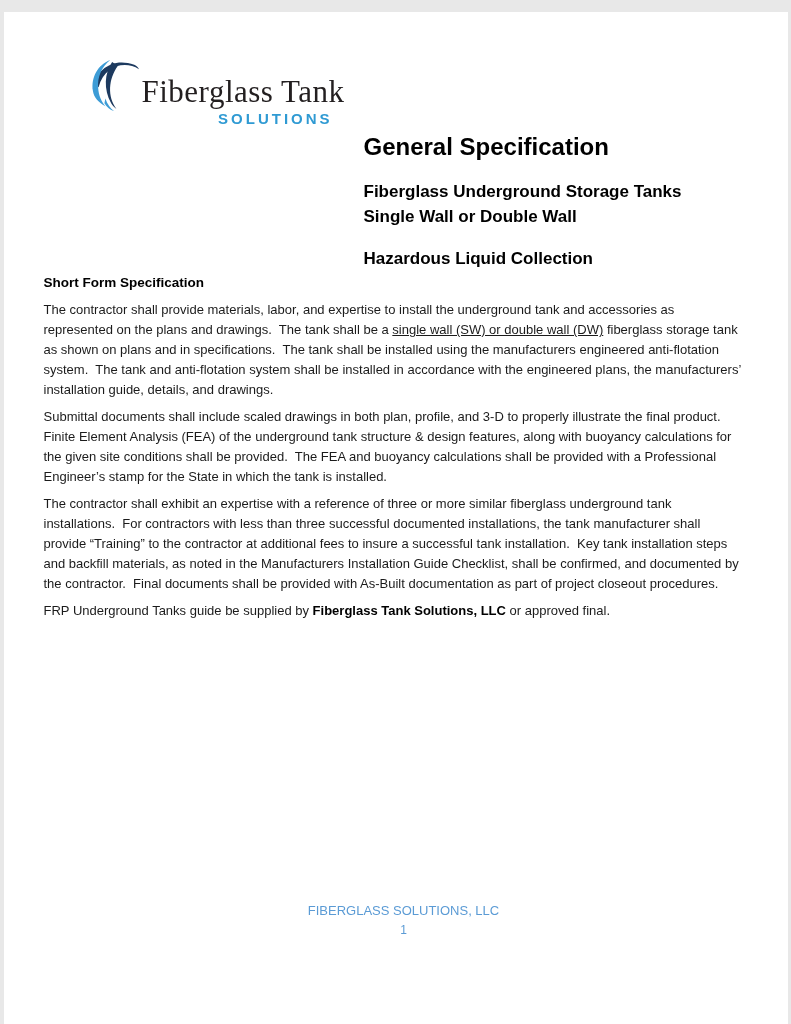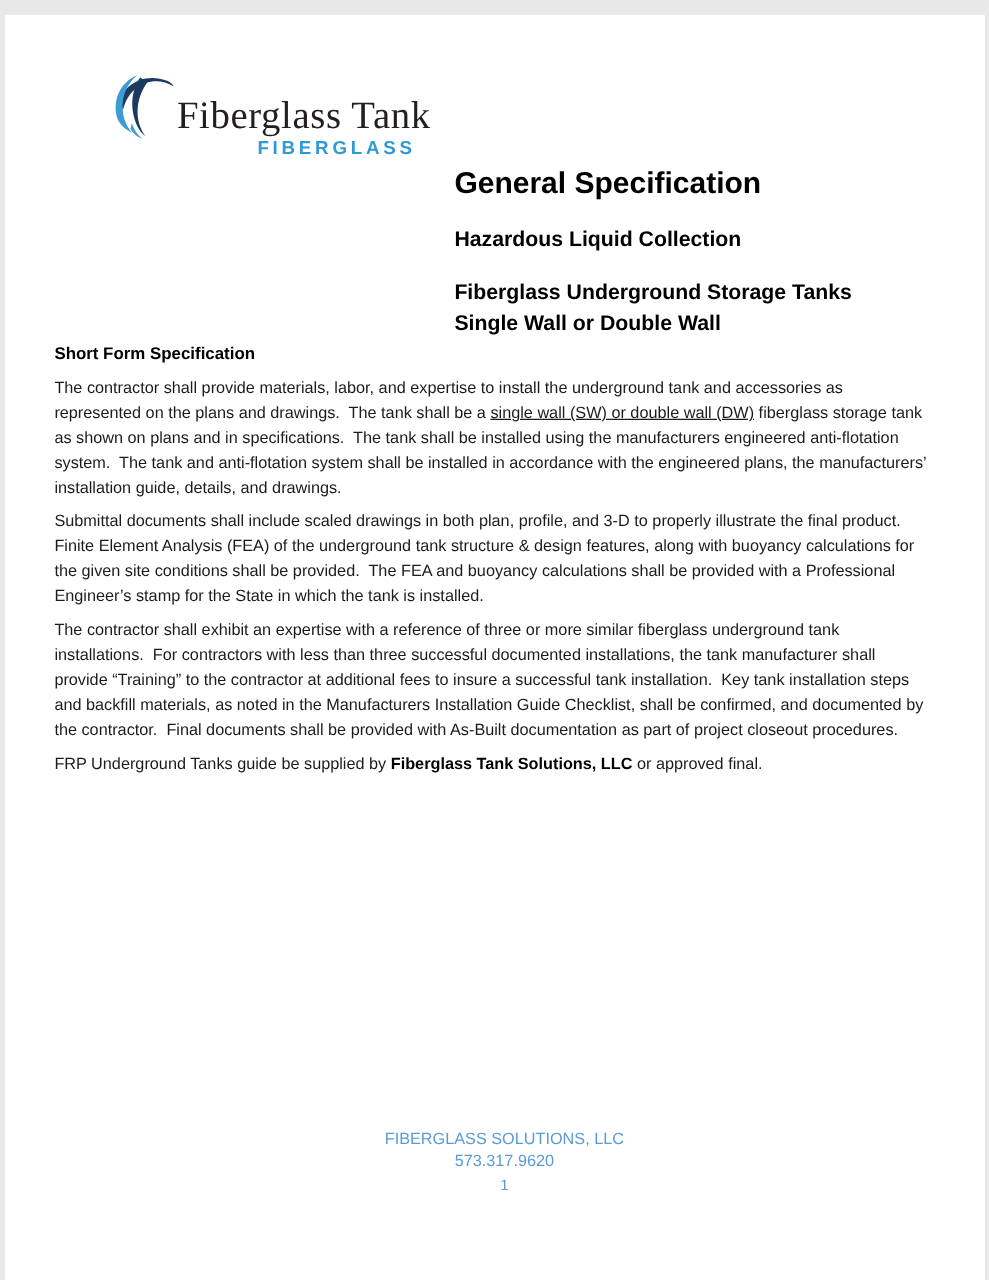--- a/index.html
+++ b/index.html
@@ -128,37 +128,36 @@
       <path fill="#1d3a5f" d="M3,34 C6,13 25,1 46,9 C48,10 50,11.5 51,13.5 C36,4 15,10 9,32 Z"></path>
 
       <path fill="#3d9cd6" d="M3,36 C1,22 8,9 21,4 C12,11 7.5,22 8.5,33 C9,41 12,47 16,52 C8.5,48 4,43 3,36 Z"></path>
 
       <path fill="#1d3a5f" d="M23,6 C15,18 14,34 22,49 C23.5,51.5 25.5,53.5 27.5,55 C18,42 19,24 29,10 Z"></path>
 
       <path fill="#3d9cd6" d="M16,44 C18,50 21,54 25,57 C21,56 17.5,53 15,49 Z"></path>
     </svg>
     <div class="logo-text">
       <div class="logo-wordmark">Fiberglass Tank</div>
-      <div class="logo-tagline">FIBERGLASS</div>
+      <div class="logo-tagline">SOLUTIONS</div>
     </div>
   </div>
 
   <div class="title-block">
     <h1>General Specification</h1>
+    <h2><span>Fiberglass Underground Storage Tanks</span><br><span>Single Wall or Double Wall</span></h2>
     <h2>Hazardous Liquid Collection</h2>
-    <h2><span>Fiberglass Underground Storage Tanks</span><br><span>Single Wall or Double Wall</span></h2>
   </div>
 
   <div class="content">
     <h3>Short Form Specification</h3>
     <p class="para"><span>The contractor shall provide materials, labor, and expertise to install the underground tank and accessories as represented on the plans and drawings.  The tank shall be a </span><span class="u">single wall (SW) or double wall (DW)</span><span> fiberglass storage tank as shown on plans and in specifications.  The tank shall be installed using the manufacturers engineered anti-flotation system.  The tank and anti-flotation system shall be installed in accordance with the engineered plans, the manufacturers’ installation guide, details, and drawings.</span></p>
     <p class="para"><span>Submittal documents shall include scaled drawings in both plan, profile, and 3-D to properly illustrate the final product.  Finite Element Analysis (FEA) of the underground tank structure &amp; design features, along with buoyancy calculations for the given site conditions shall be provided.  The FEA and buoyancy calculations shall be provided with a Professional Engineer’s stamp for the State in which the tank is installed.</span></p>
     <p class="para"><span>The contractor shall exhibit an expertise with a reference of three or more similar fiberglass underground tank installations.  For contractors with less than three successful documented installations, the tank manufacturer shall provide “Training” to the contractor at additional fees to insure a successful tank installation.  Key tank installation steps and backfill materials, as noted in the Manufacturers Installation Guide Checklist, shall be confirmed, and documented by the contractor.  Final documents shall be provided with As-Built documentation as part of project closeout procedures.</span></p>
     <p class="para"><span>FRP Underground Tanks guide be supplied by </span><span class="b">Fiberglass Tank Solutions, LLC</span><span> or approved final.</span></p>
   </div>
 
   <div class="footer">
     <div class="f-company">FIBERGLASS SOLUTIONS, LLC</div>
-    <div class="f-phone">573.317.9620</div>
     <div class="f-page">1</div>
   </div>
 
 </div>
 
 </body></html>

